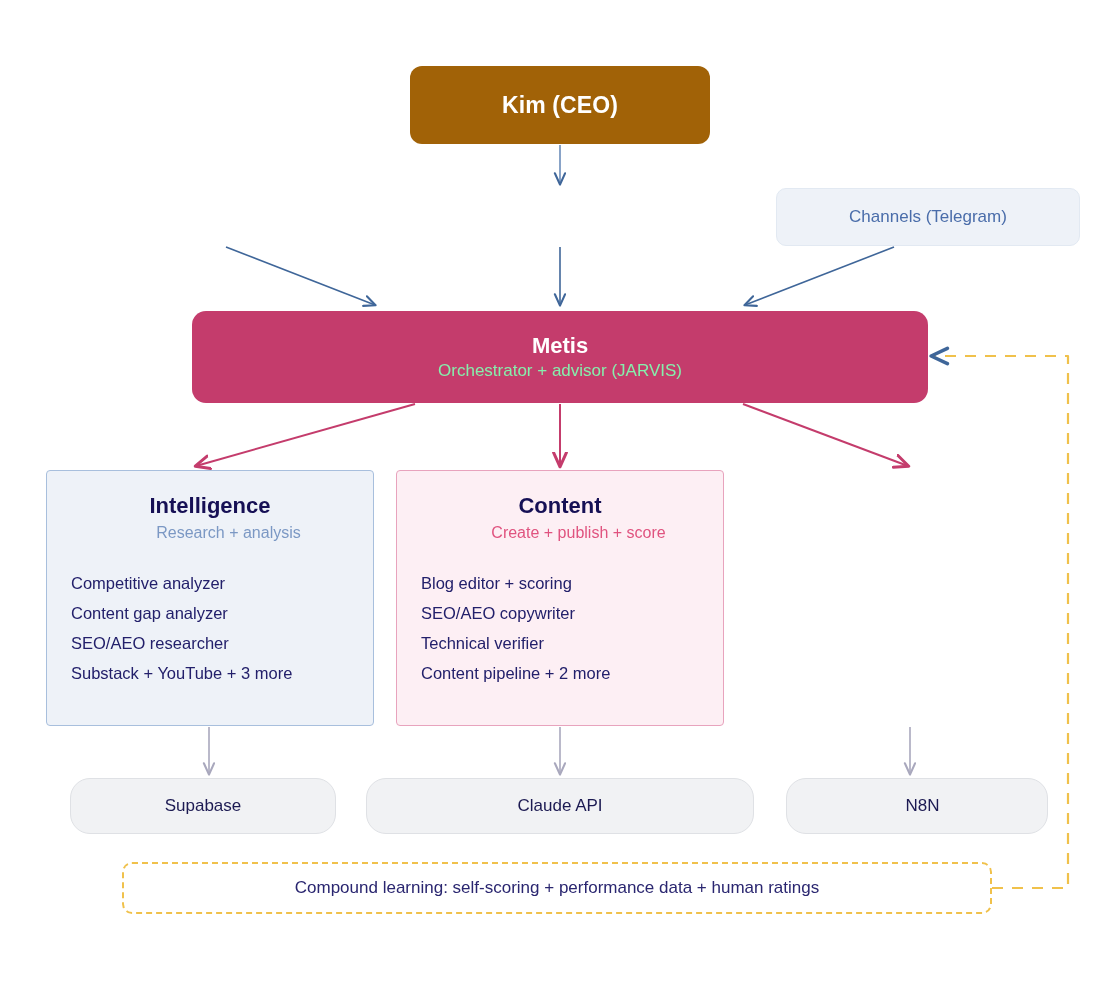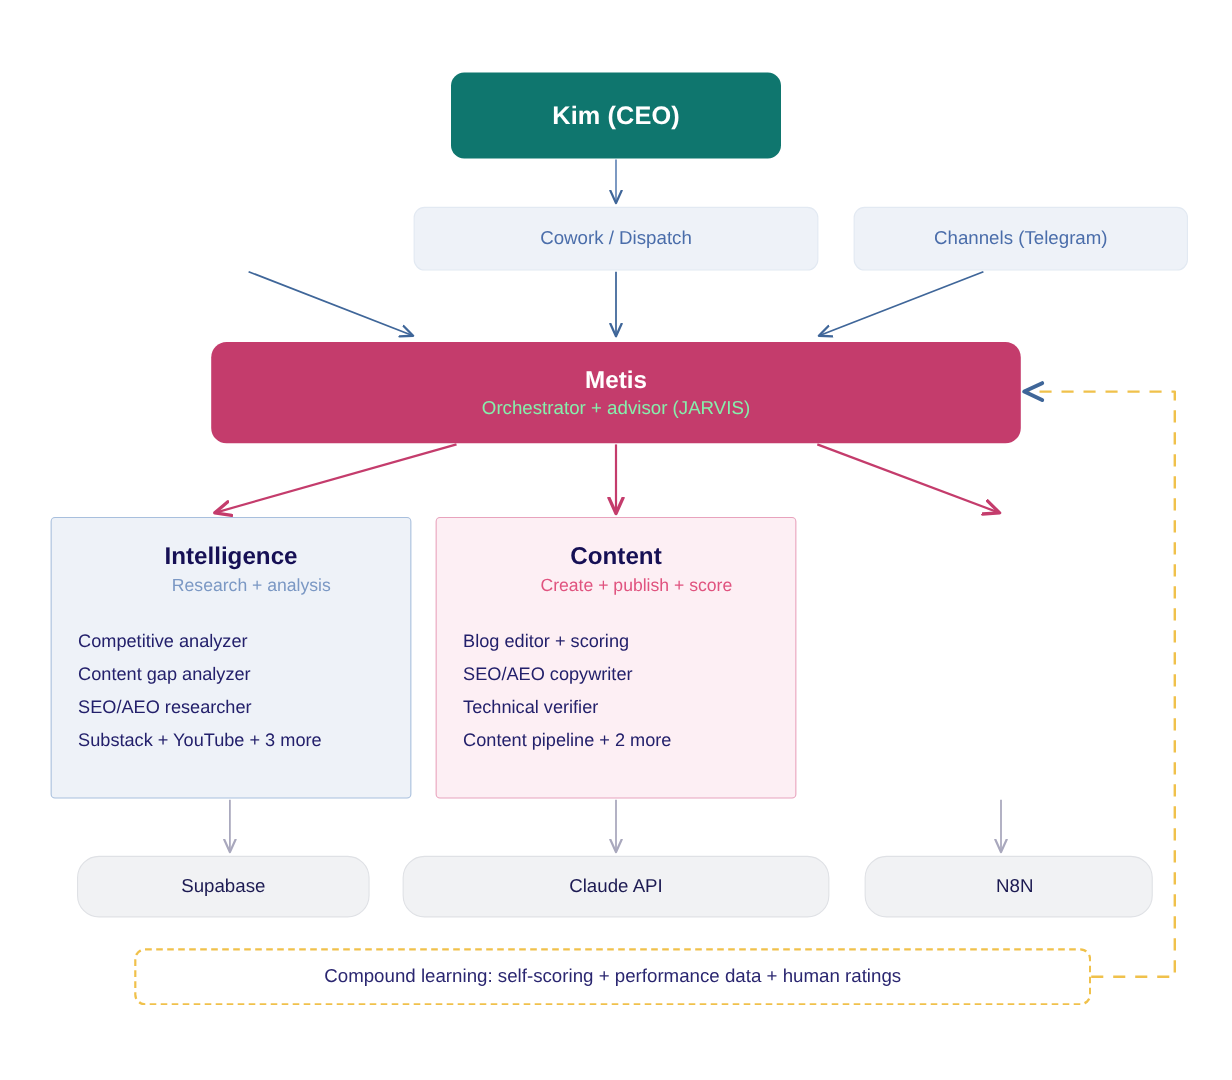--- a/index.html
+++ b/index.html
@@ -35,21 +35,21 @@
     align-items: center;
     justify-content: center;
   }
 
   
   .ceo {
     left: 410px;
     top: 66px;
     width: 300px;
     height: 78px;
-    background: #0f766e;
+    background: #a16207;
     border-radius: 12px;
   }
   .ceo .title {
     color: #ffffff;
     font-size: 23px;
     font-weight: bold;
     letter-spacing: 0.1px;
   }
 
   
@@ -237,23 +237,20 @@
 
     <g>
       <path d="M992,888 L1068,888 L1068,356 L932,356" fill="none" stroke="#f0c14b" stroke-width="2.2" stroke-dasharray="11 9" stroke-linejoin="round" marker-end="url(#ah-loop)"></path>
     </g>
   </svg>
 
   <div class="node ceo">
     <span class="title">Kim (CEO)</span>
   </div>
 
-  <div class="node iface iface-2">
-    <span class="title">Cowork / Dispatch</span>
-  </div>
   <div class="node iface iface-3">
     <span class="title">Channels (Telegram)</span>
   </div>
 
   <div class="node hub">
     <span class="title">Metis</span>
     <span class="subtitle">Orchestrator + advisor (JARVIS)</span>
   </div>
 
   <div class="node card card-intel">

